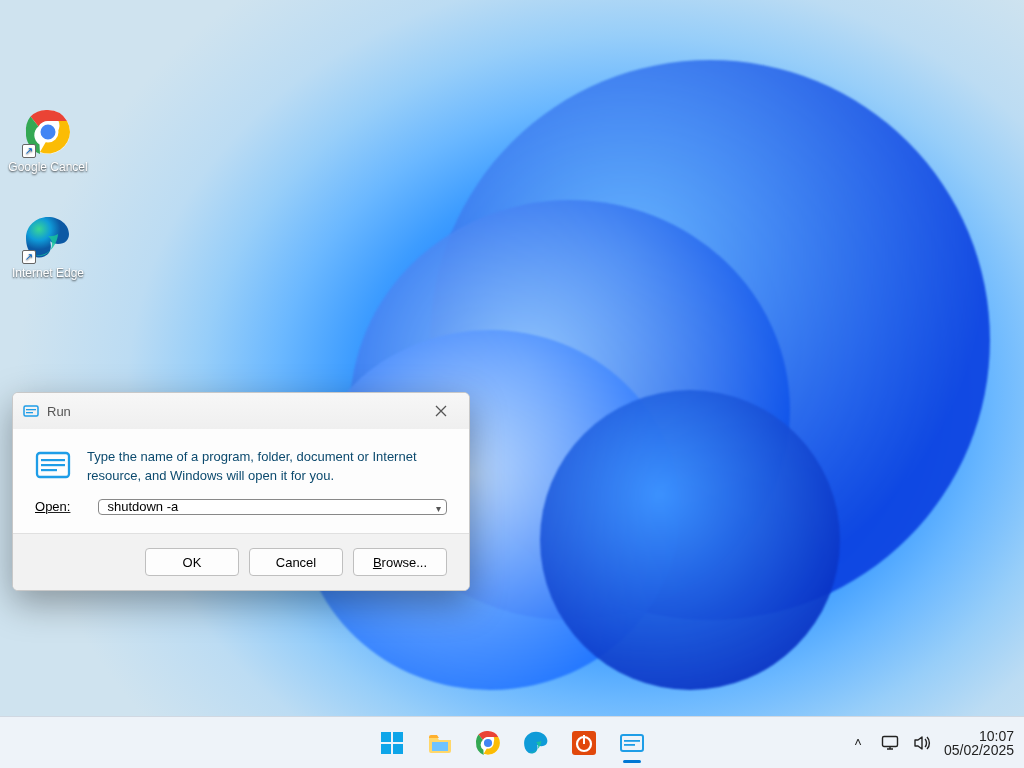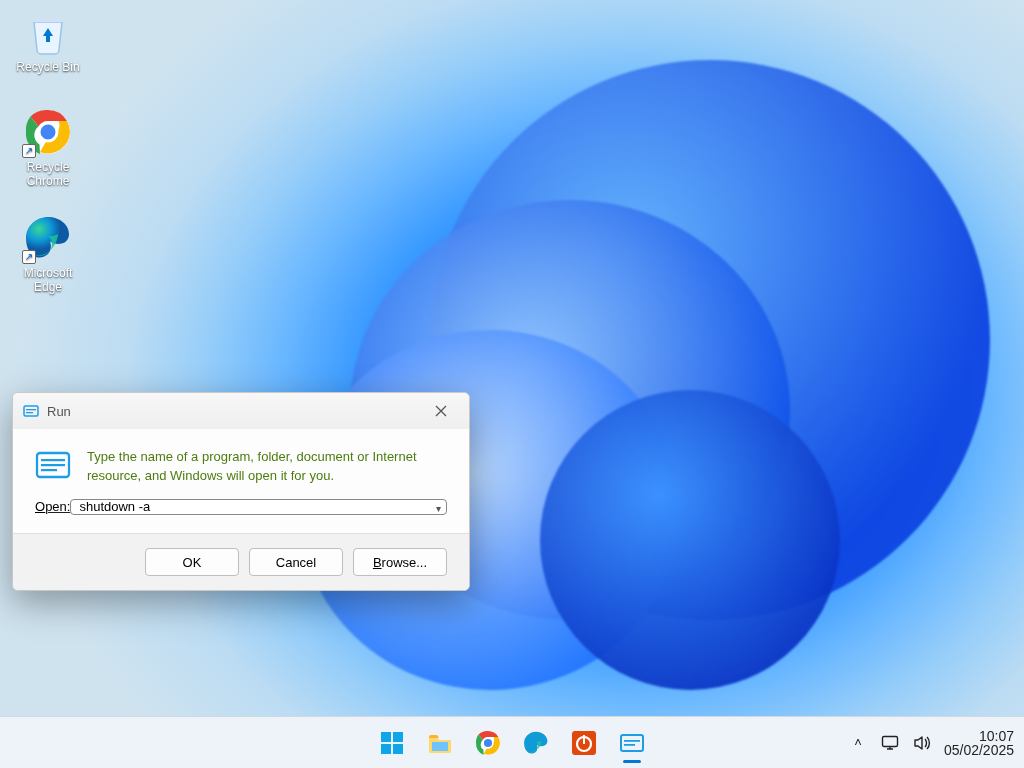--- a/index.html
+++ b/index.html
@@ -26,22 +26,22 @@
   
   .run-dlg { position:absolute; left:12px; top:392px; width:458px;
     background:#fdfdfd; border:1px solid #c8c8c8; border-radius:6px;
     box-shadow:0 12px 36px rgba(0,0,0,.35); overflow:hidden; }
   .run-title { height:36px; display:flex; align-items:center; padding:0 6px 0 10px;
     background:linear-gradient(#f7f7f7,#efefef); color:#555; font-size:13px; }
   .run-title .spacer{flex:1;}
   .run-close { width:44px; height:28px; display:flex; align-items:center; justify-content:center;
     color:#555; border-radius:4px; cursor:pointer; }
   .run-body { padding:18px 22px 8px; display:flex; gap:16px; }
-  .run-instr { font-size:13px; color:#4d7c0f; line-height:19px; }
-  .run-open-row { display:flex; align-items:center; gap:0; padding:4px 22px 18px; }
+  .run-instr { font-size:13px; color:#0c4a6e; line-height:19px; }
+  .run-open-row { display:flex; align-items:center; gap:28px; padding:4px 22px 18px; }
   .run-open-label { font-size:13px; text-decoration:underline; text-decoration-color:#222; }
   .run-open-label::first-letter{text-decoration:underline;}
   .run-input-wrap { flex:1; position:relative; }
   .run-input { width:100%; height:16px; padding:0 26px 0 8px; font-size:13px;
     border:1px solid #888; border-radius:4px; outline:none; }
   .run-combo-arrow { position:absolute; right:6px; top:6px; color:#555; font-size:10px; pointer-events:none;}
   .run-btns { background:#f2f2f2; border-top:1px solid #e0e0e0; padding:14px 22px;
     display:flex; justify-content:flex-end; gap:10px; }
   .run-btn { min-width:94px; height:28px; background:#fdfdfd; border:1px solid #bfbfbf;
     border-radius:4px; font-size:13px; cursor:pointer; }
@@ -63,62 +63,52 @@
 </head>
 <body>
 
 <div class="desktop">
 
   <div class="petal" style="width:560px;height:560px;left:430px;top:60px;background:radial-gradient(circle at 35% 35%,#6fbaff 0%,#0a3fe0 70%);opacity:.9"></div>
   <div class="petal" style="width:440px;height:420px;left:350px;top:200px;background:radial-gradient(circle at 40% 40%,#9fd0ff,#0b50ea 75%);opacity:.85"></div>
   <div class="petal" style="width:380px;height:360px;left:300px;top:330px;background:radial-gradient(circle at 45% 40%,#cfe7ff,#1066ff 78%);opacity:.8"></div>
   <div class="petal" style="width:300px;height:300px;left:540px;top:390px;background:radial-gradient(circle at 40% 35%,#3d94ff,#052bc0 80%);opacity:.9"></div>
 
-  <div class="dicon" style="left:8px;top:8px">
-    <div class="img">
-      <svg viewBox="0 0 48 48" width="48" height="48">
-        <path d="M10 14h28l-3 28a4 4 0 0 1-4 4H17a4 4 0 0 1-4-4z" fill="#e8f4ff" stroke="#9cc3e6" stroke-width="1.5"></path>
-        <path d="M8 14h32l-2-4H10z" fill="#cfe3f5"></path>
-        <path d="M24 20l-5 8h3v6h4v-6h3z" fill="#0078d4"></path>
-      </svg>
-    </div>
-    <span>Recycle Bin</span>
-  </div>
 
   <div class="dicon" style="left:8px;top:108px">
     <div class="img">
       <svg viewBox="0 0 48 48" width="48" height="48">
         <circle cx="24" cy="24" r="22" fill="#fff"></circle>
         <path d="M24 2a22 22 0 0 1 19 11H24a11 11 0 0 0-9.5 5.5L6.5 8.5A22 22 0 0 1 24 2z" fill="#ea4335"></path>
         <path d="M46 24a22 22 0 0 1-30 20l9-15.5a11 11 0 0 0 9.5-15.5H43A22 22 0 0 1 46 24z" fill="#fbbc05"></path>
         <path d="M2 24A22 22 0 0 1 6.5 8.5l8 10a11 11 0 0 0 1 18L16 46A22 22 0 0 1 2 24z" fill="#34a853"></path>
         <circle cx="24" cy="24" r="9" fill="#4285f4"></circle>
           <circle cx="24" cy="24" r="9" fill="none" stroke="#fff" stroke-width="3"></circle>
       </svg>
       <div class="shortcut-badge">↗</div>
     </div>
-    <span>Recycle Chrome</span>
+    <span>Google Cancel</span>
   </div>
 
   <div class="dicon" style="left:8px;top:214px">
     <div class="img">
       <svg viewBox="0 0 48 48" width="48" height="48">
         <defs>
           <radialGradient id="eg" cx="30%" cy="30%">
               <stop offset="0%" stop-color="#39d694"></stop>
               <stop offset="55%" stop-color="#0f9bd8"></stop>
               <stop offset="100%" stop-color="#0c59a4"></stop>
             </radialGradient>
         </defs>
         <path d="M24 3c12 0 21 8 21 17 0 6-4 10-11 10-5 0-8-3-8-3s3 7-2 13c-3 3-9 5-14 2C4 38 2 31 2 24 2 12 12 3 24 3z" fill="url(#eg)"></path>
         <path d="M10 40c8 5 18-1 18-10 0-5-4-8-4-8s6 1 10-2c-1 14-14 25-24 20z" fill="#19c39c" opacity=".85"></path>
       </svg>
       <div class="shortcut-badge">↗</div>
     </div>
-    <span>Microsoft Edge</span>
+    <span>Internet Edge</span>
   </div>
 
   <div class="run-dlg">
     <div class="run-title">
       <svg width="16" height="16" viewBox="0 0 16 16" style="margin-right:8px">
         <rect x="1" y="3" width="14" height="10" rx="1.5" fill="none" stroke="#1e9de7" stroke-width="1.5"></rect>
         <rect x="3" y="6" width="10" height="1.3" fill="#1e9de7"></rect>
           <rect x="3" y="9" width="7" height="1.3" fill="#1e9de7"></rect>
       </svg>
       <span>Run</span>

